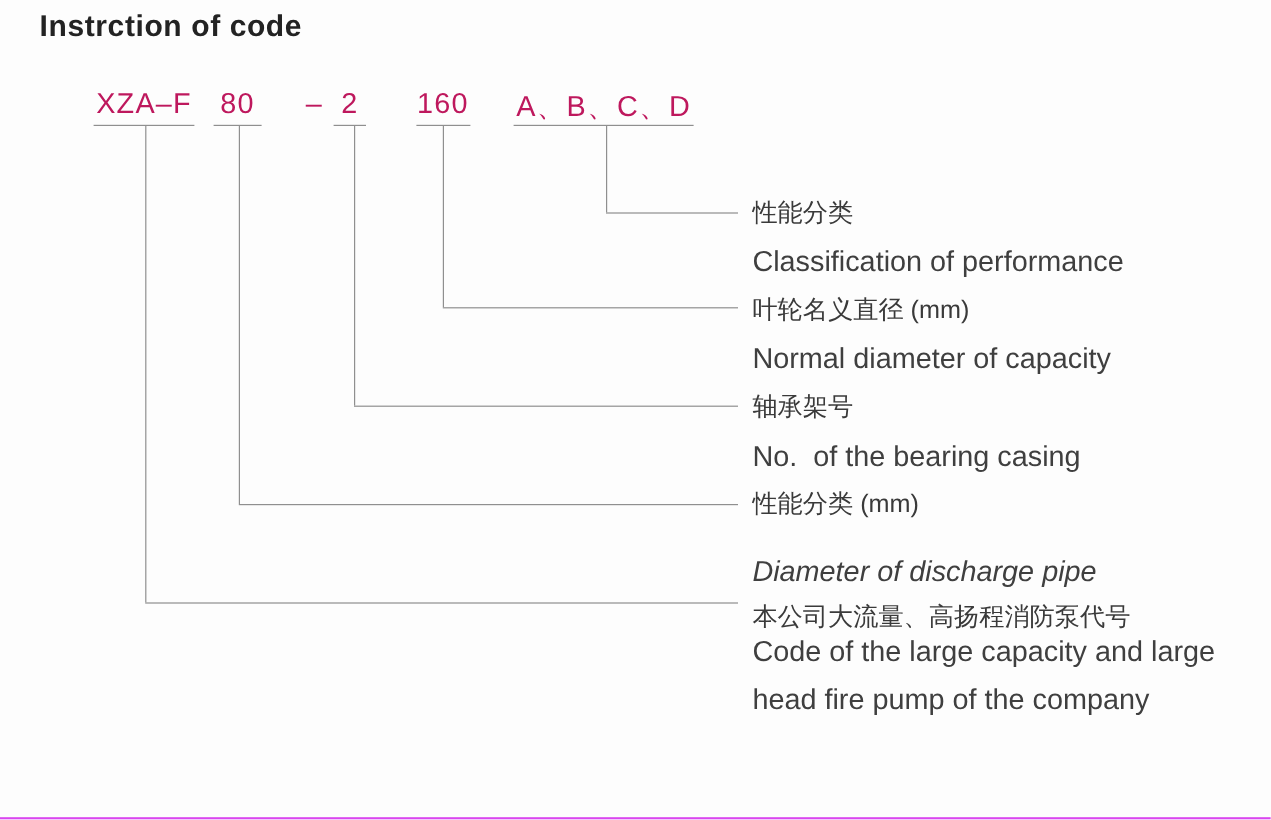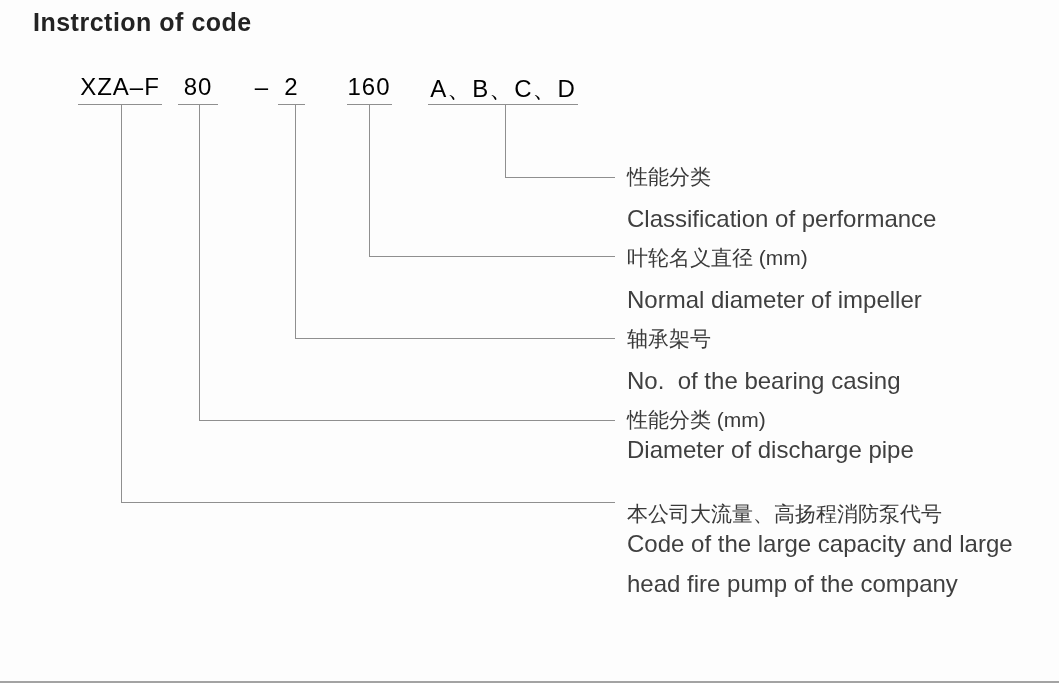--- a/index.html
+++ b/index.html
@@ -4,36 +4,36 @@
 <style>
   * { margin: 0; padding: 0; box-sizing: border-box; }
   html, body { background: #ffffff; }
   body { font-family: "Liberation Sans", sans-serif; }
   .canvas {
     position: relative;
     width: 1059px;
     height: 683px;
     background: #fdfdfd;
     overflow: hidden;
-    border-bottom: 2px solid #a3a3a3;
+    border-bottom: 2px solid #d946ef;
   }
   .title {
     position: absolute;
     left: 33px;
     top: 8px;
     font-size: 25px;
     font-weight: bold;
     color: #232323;
     letter-spacing: 0.5px;
   }
   .seg {
     position: absolute;
     top: 73px;
     font-size: 24px;
-    color: #000000;
+    color: #be185d;
     text-align: center;
     letter-spacing: 1px;
     white-space: pre;
   }
   .underline {
     position: absolute;
     top: 104px;
     height: 1px;
     background: #8f8f8f;
   }
@@ -92,25 +92,25 @@
   <div class="hline" style="left:505px; top:177px; width:110px;"></div>
   <div class="hline" style="left:369px; top:256px; width:246px;"></div>
   <div class="hline" style="left:295px; top:338px; width:320px;"></div>
   <div class="hline" style="left:199px; top:420px; width:416px;"></div>
   <div class="hline" style="left:121px; top:502px; width:494px;"></div>
 
   <div class="label-zh" style="top:163px;">性能分类</div>
   <div class="label-en" style="top:205px;">Classification of performance</div>
 
   <div class="label-zh" style="top:244px;text-align:right;">叶轮名义直径 (mm)</div>
-  <div class="label-en" style="top:286px;">Normal diameter of impeller</div>
+  <div class="label-en" style="top:286px;">Normal diameter of capacity</div>
 
   <div class="label-zh" style="top:325px;">轴承架号</div>
   <div class="label-en" style="top:367px;">No.  of the bearing casing</div>
 
   <div class="label-zh" style="top:406px;">性能分类 (mm)</div>
-  <div class="label-en" style="top:436px;">Diameter of discharge pipe</div>
+  <div class="label-en" style="top:463px;font-style:italic;">Diameter of discharge pipe</div>
 
   <div class="label-zh" style="top:500px;">本公司大流量、高扬程消防泵代号</div>
   <div class="label-en" style="top:530px;">Code of the large capacity and large</div>
   <div class="label-en" style="top:570px;">head fire pump of the company</div>
 
 </div>
 
 </body></html>

